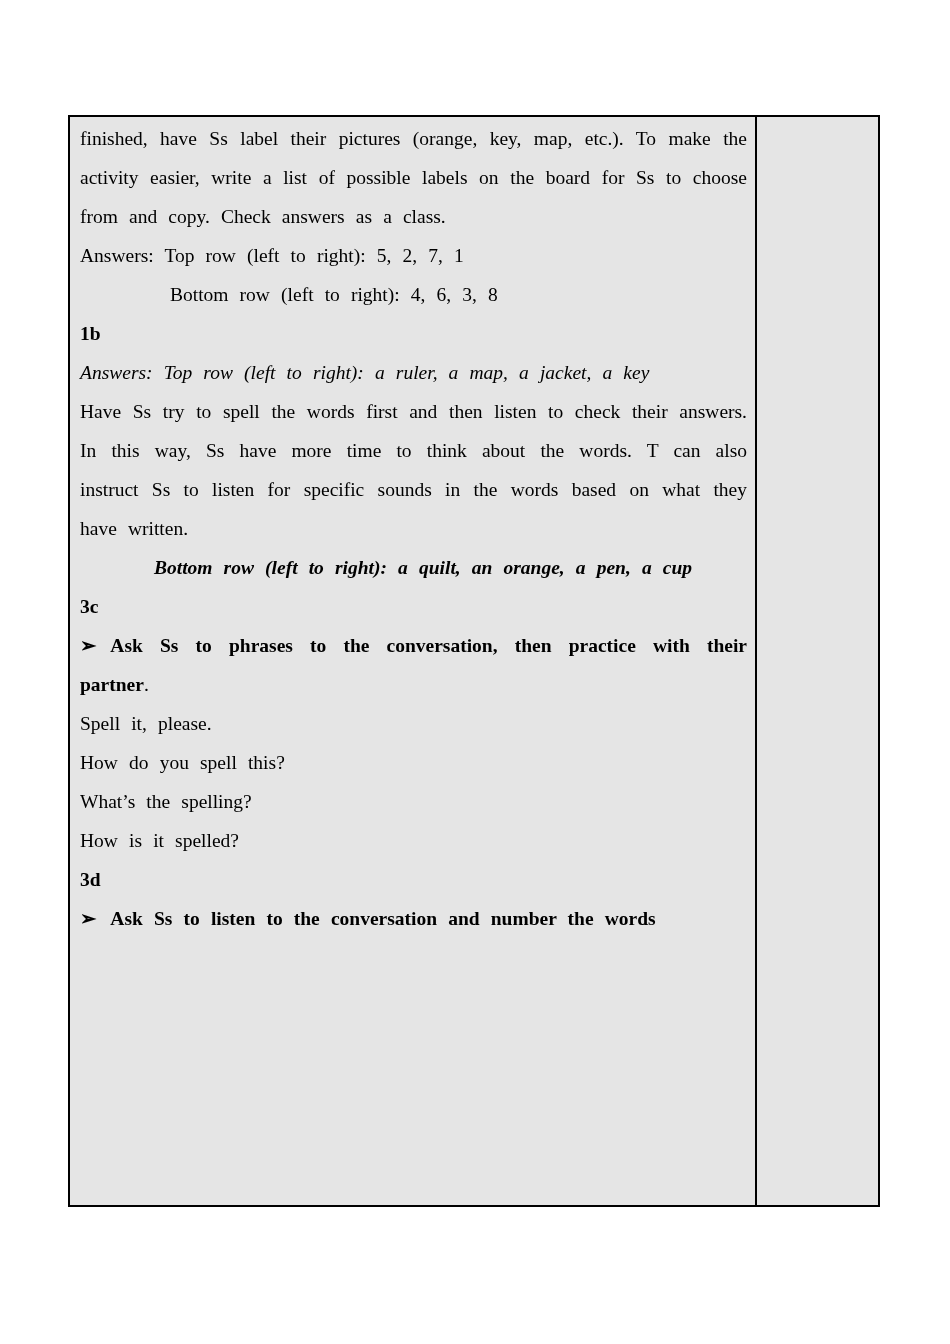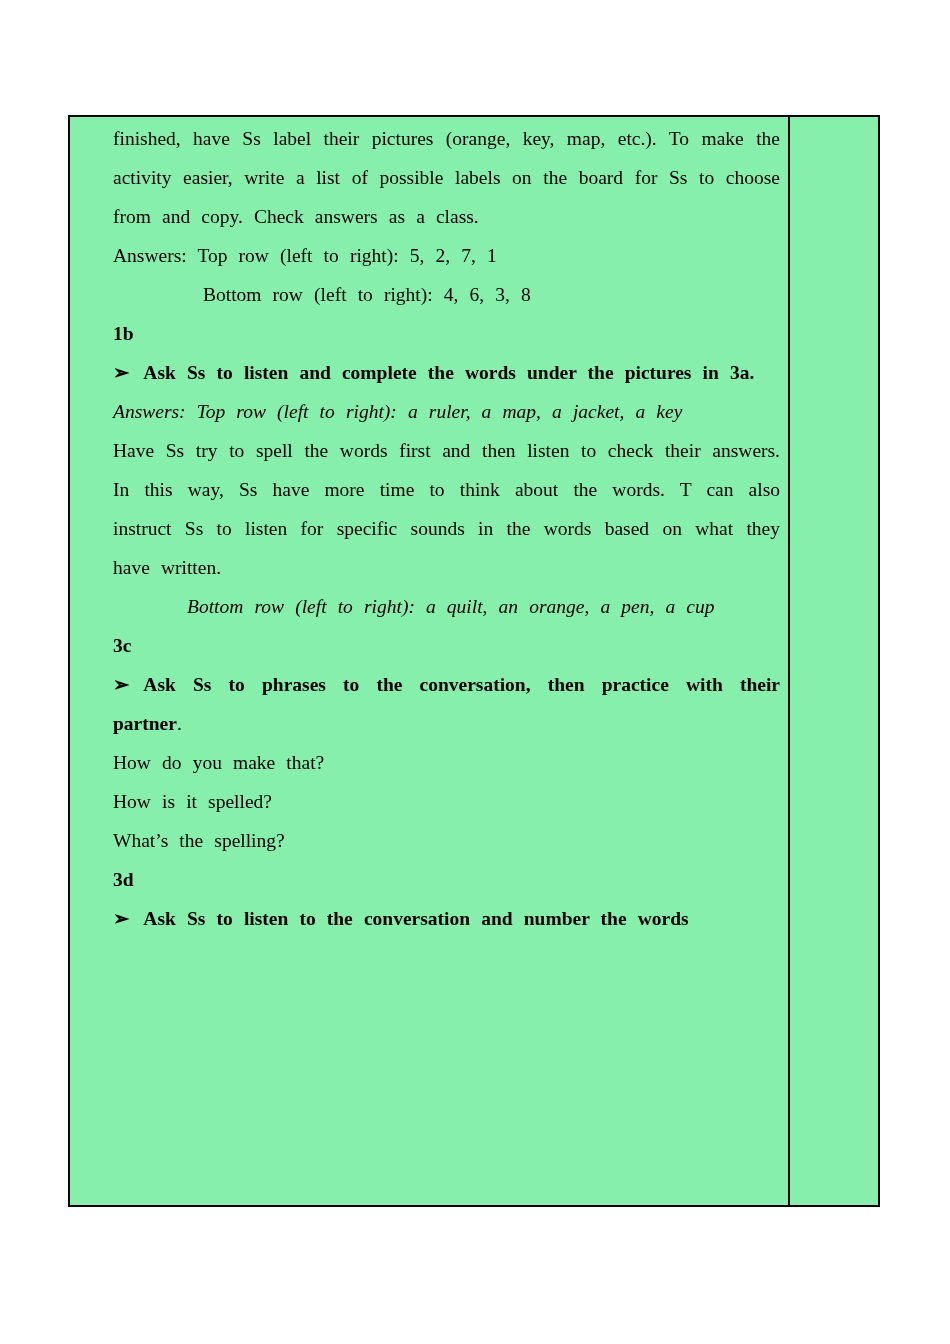--- a/index.html
+++ b/index.html
@@ -17,22 +17,21 @@
   .lesson-table {
     position: absolute;
     left: 68px;
     top: 115px;
     width: 812px;
     height: 1092px;
     border: 2px solid #000000;
     box-sizing: border-box;
     display: flex;
     overflow: hidden;
-    background: #86efac;
-    padding-left: 33px;
+    background: #e5e5e5;
   }
   .main-cell {
     width: 687px;
     box-sizing: border-box;
     border-right: 2px solid #000000;
     padding: 2px 8px 0 10px;
     overflow: hidden;
   }
   .side-cell {
     flex: 1;
@@ -55,26 +54,26 @@
 </style>
 </head>
 <body>
 
 <div class="lesson-table">
   <div class="main-cell" id="content-cell">
       <p class="para"><span>finished, have Ss label their pictures (orange, key, map, etc.). To make the activity easier, write a list of possible labels on the board for Ss to choose from and copy. Check answers as a class.</span></p>
       <p class="para"><span>Answers: Top row (left to right): 5, 2, 7, 1</span></p>
       <p class="para" style="padding-left: 90px;"><span>Bottom row (left to right): 4, 6, 3, 8</span></p>
       <p class="para"><span class="b">1b</span></p>
-      <p class="para"><span class="bullet-icon">➢</span><span class="b">Ask Ss to listen and complete the words under the pictures in 3a.</span></p>
       <p class="para"><span class="i">Answers: Top row (left to right): a ruler, a map, a jacket, a key</span></p>
       <p class="para"><span>Have Ss try to spell the words first and then listen to check their answers. In this way, Ss have more time to think about the words. T can also instruct Ss to listen for specific sounds in the words based on what they have written.</span></p>
-      <p class="para" style="padding-left: 74px;"><span class="i">Bottom row (left to right): a quilt, an orange, a pen, a cup</span></p>
+      <p class="para" style="padding-left: 74px; font-weight: bold;"><span class="i">Bottom row (left to right): a quilt, an orange, a pen, a cup</span></p>
       <p class="para"><span class="b">3c</span></p>
       <p class="para"><span class="bullet-icon">➢</span><span class="b">Ask Ss to phrases to the conversation, then practice with their partner</span><span>.</span></p>
-      <p class="para"><span>How do you make that?</span></p>
+      <p class="para"><span>Spell it, please.</span></p>
+      <p class="para"><span>How do you spell this?</span></p>
+      <p class="para"><span>What’s the spelling?</span></p>
       <p class="para"><span>How is it spelled?</span></p>
-      <p class="para"><span>What’s the spelling?</span></p>
       <p class="para"><span class="b">3d</span></p>
       <p class="para"><span class="bullet-icon">➢</span><span class="b">Ask Ss to listen to the conversation and number the words</span></p>
     </div>
   <div class="side-cell"></div>
 </div>
 
 </body></html>

